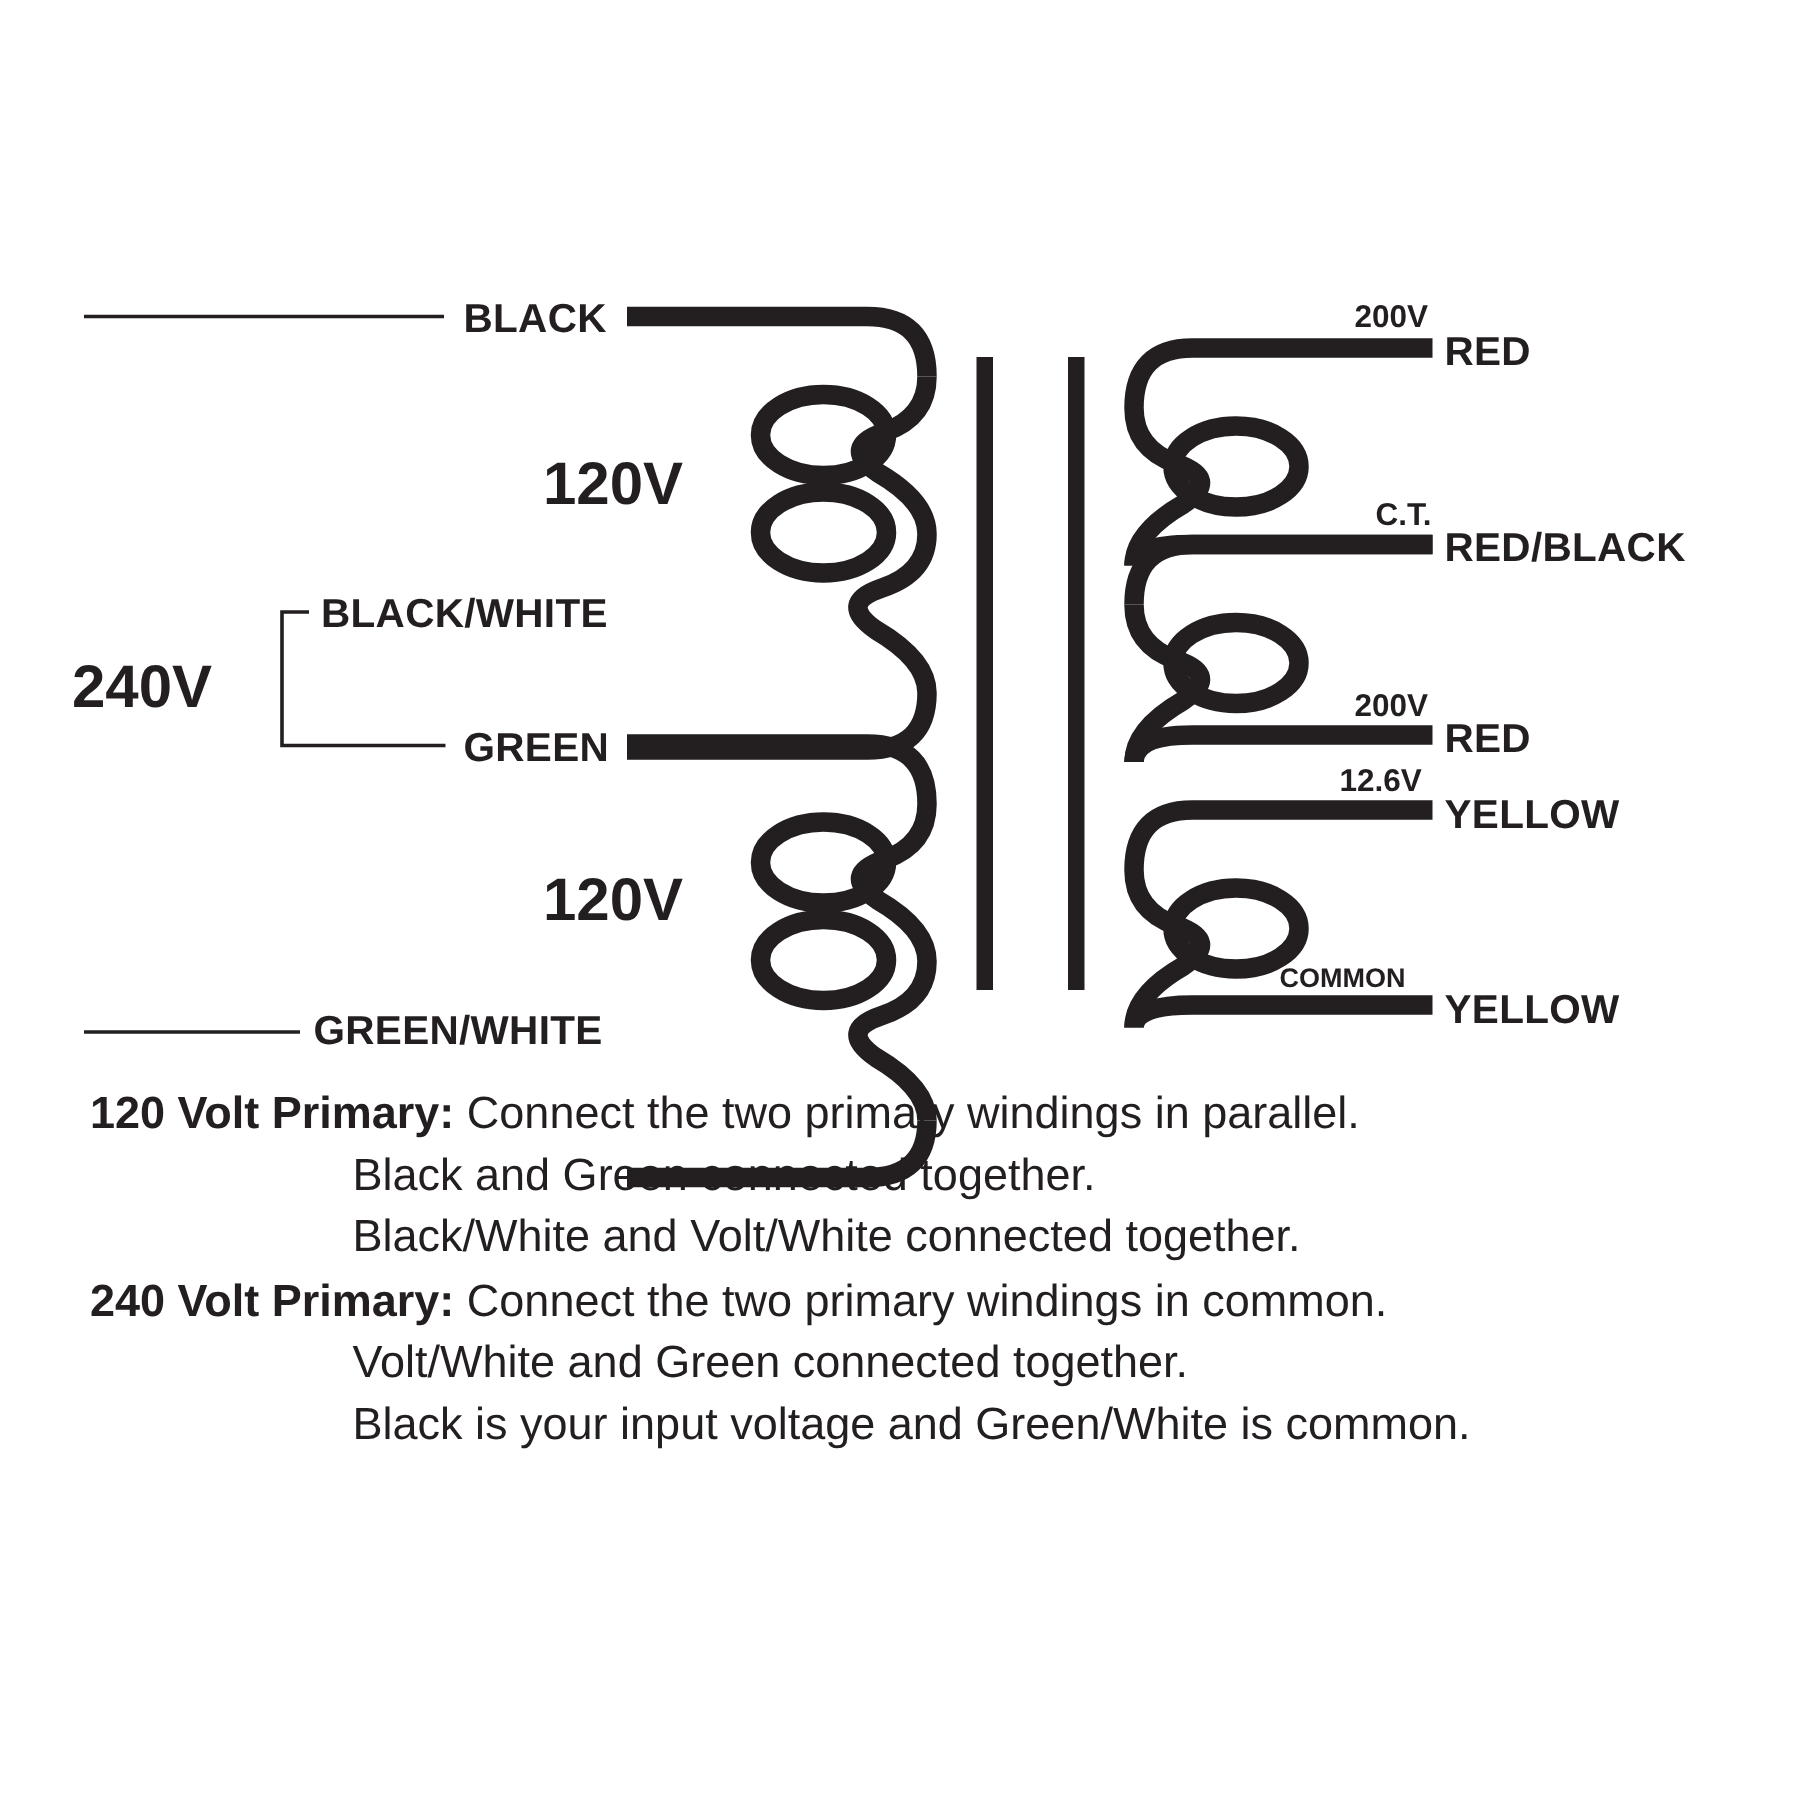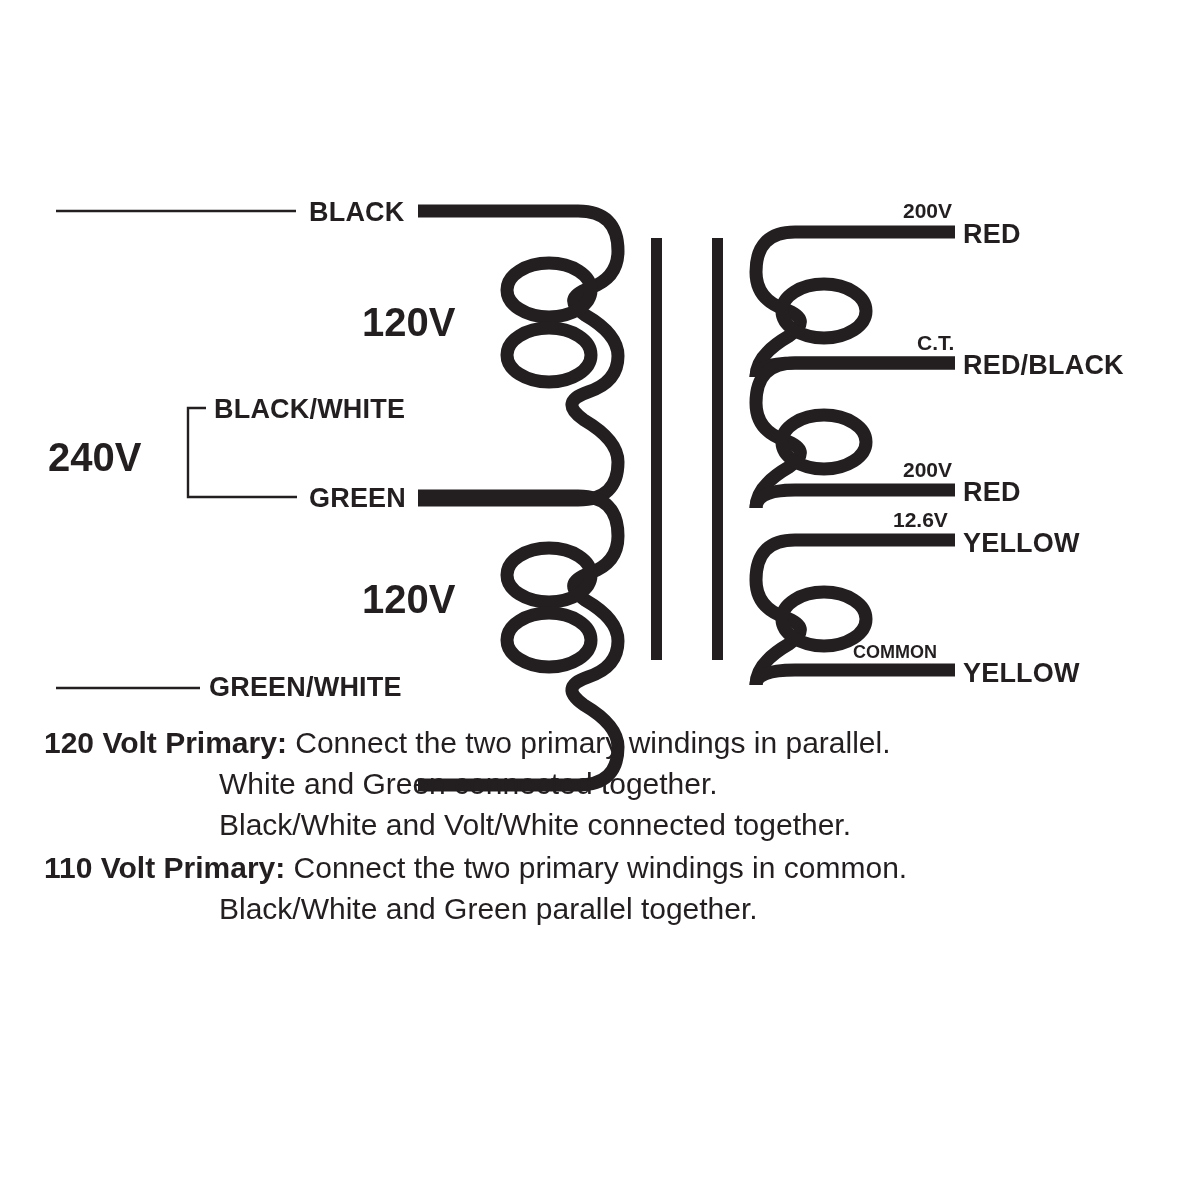--- a/index.html
+++ b/index.html
@@ -70,20 +70,21 @@
     font-weight: bold;
   }
   .notes {
     position: absolute;
     left: 44px;
     top: 722px;
     width: 1130px;
   }
   .note-block {
     margin-bottom: 2px;
+    margin-left: 16px;
   }
   .note-line {
     font-size: 30px;
     line-height: 41px;
     white-space: nowrap;
     color: #231f20;
   }
   .note-line.indent {
     padding-left: 175px;
   }
@@ -187,21 +188,22 @@
     <text class="lbl-wire" x="963" y="243">RED</text>
     <text class="lbl-wire" x="963" y="374">RED/BLACK</text>
     <text class="lbl-wire" x="963" y="501">RED</text>
     <text class="lbl-wire" x="963" y="552">YELLOW</text>
     <text class="lbl-wire" x="963" y="682">YELLOW</text>
   </svg>
 
   <div class="notes">
     <div class="note-block">
       <div class="note-line"><span class="note-head">120 Volt Primary:</span><span> Connect the two primary windings in parallel.</span></div>
-      <div class="note-line indent">White and Green connected together.</div>
+      <div class="note-line indent">Black and Green connected together.</div>
       <div class="note-line indent">Black/White and Volt/White connected together.</div>
     </div>
     <div class="note-block">
-      <div class="note-line"><span class="note-head">110 Volt Primary:</span><span> Connect the two primary windings in common.</span></div>
-      <div class="note-line indent">Black/White and Green parallel together.</div>
+      <div class="note-line"><span class="note-head">240 Volt Primary:</span><span> Connect the two primary windings in common.</span></div>
+      <div class="note-line indent">Volt/White and Green connected together.</div>
+      <div class="note-line indent">Black is your input voltage and Green/White is common.</div>
     </div>
   </div>
 </div>
 
 </body></html>

